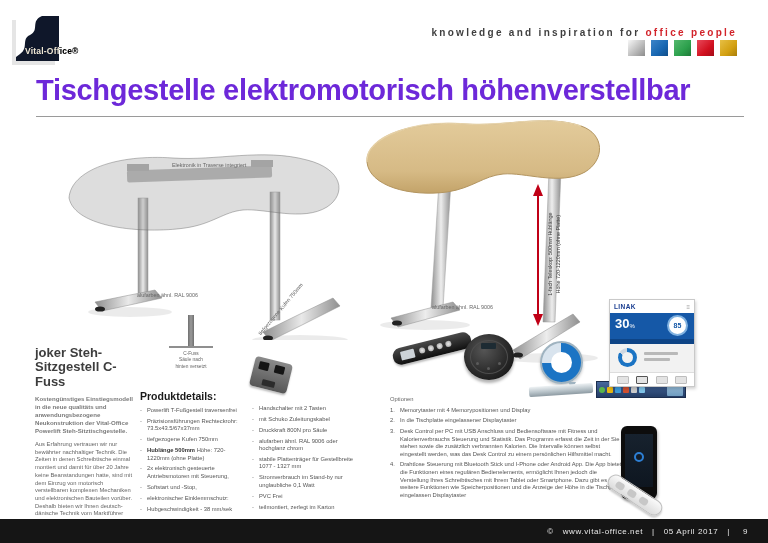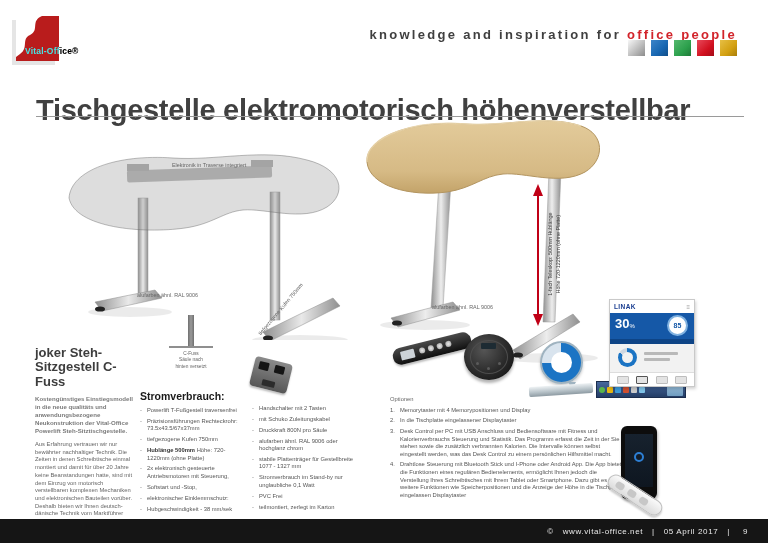--- a/index.html
+++ b/index.html
@@ -1,35 +1,35 @@
 <!DOCTYPE html>
 <html><head>
 <meta charset="utf-8">
 <style>
   * { margin:0; padding:0; box-sizing:border-box; }
   html,body { background:#fff; }
   body { font-family:"Liberation Sans", sans-serif; color:#444; }
   #page { position:relative; width:768px; height:543px; background:#fff; overflow:hidden; outline:1px solid #d9d9d9; }
 
   
-  .logo { position:absolute; left:16px; top:16px; width:43px; height:45px; background:#b91c1c; box-shadow:-4px 4px 0 rgba(0,0,0,.10); }
+  .logo { position:absolute; left:16px; top:16px; width:43px; height:45px; background:#0f172a; box-shadow:-4px 4px 0 rgba(0,0,0,.10); }
   .logo svg { position:absolute; left:0; top:0; }
   .logo-text { position:absolute; left:9px; bottom:5px; width:80px; color:#fff; mix-blend-mode:difference; font-size:8.5px; font-weight:700; letter-spacing:.2px; white-space:nowrap; }
-  .tagline { position:absolute; top:27px; right:31px; font-size:13px; font-weight:700; letter-spacing:2.3px; color:#3f3f3f; white-space:nowrap; }
+  .tagline { position:absolute; top:27px; right:31px; font-size:10px; font-weight:700; letter-spacing:2.3px; color:#3f3f3f; white-space:nowrap; }
   .tagline .red { color:#d2232a; }
   .squares { position:absolute; left:628px; top:40px; display:flex; gap:6px; }
   .sq { width:17px; height:16px; }
   .sq0 { background:linear-gradient(135deg,#f7f7f7 0%,#bdbdbd 55%,#8c8c8c 100%); }
   .sq1 { background:linear-gradient(135deg,#3c85c9,#1766b1 60%,#114e88); }
   .sq2 { background:linear-gradient(135deg,#55b86e,#2ca04c 60%,#1f7a38); }
   .sq3 { background:linear-gradient(135deg,#e8495a,#d2101f 60%,#a30c18); }
   .sq4 { background:linear-gradient(135deg,#e7bf44,#d3a011 60%,#a87e0c); }
 
   
-  .page-title { position:absolute; left:36px; top:74px; font-size:29px; color:#404040; letter-spacing:-.3px; white-space:nowrap;margin-top:20px; }
+  .page-title { position:absolute; left:36px; top:74px; font-size:29px; color:#6d28d9; letter-spacing:-.3px; white-space:nowrap; }
   .title-rule { position:absolute; left:36px; top:116px; width:708px; height:1px; background:#9a9a9a; }
 
   
   .fig { position:absolute; }
   .ann { position:absolute; font-size:5.4px; color:#666; line-height:1.2; white-space:nowrap; }
   .ann-rot-foot { left:262px; top:330px; transform:rotate(-50deg); transform-origin:left bottom; }
   .vlabel { position:absolute; left:478px; top:246px; width:152px; transform:rotate(-90deg); transform-origin:center; font-size:5.4px; color:#3c3c3c; text-align:center; line-height:1.5; }
   .vlabel span { display:block; white-space:nowrap; }
 
   
@@ -224,21 +224,21 @@
   <div class="cfuss">
     <div class="col"></div>
     <div class="base"></div>
     <div class="cap">
       <div>C-Fuss</div>
       <div>Säule nach</div>
       <div>hinten versetzt</div>
     </div>
   </div>
 
-  <div class="pd-head">Stromverbrauch:</div>
+  <div class="pd-head">Produktdetails:</div>
   <ul class="pd-list pd-left">
     <li><span>Powerlift T-Fußgestell traversenfrei</span></li>
     <li><span>Präzisionsführungen Rechteckrohr: 73.5x43.5/67x37mm</span></li>
     <li><span>tiefgezogene Kufen 750mm</span></li>
     <li><span class="b">Hublänge 500mm</span> <span>Höhe: 720-1220mm (ohne Platte)</span></li>
     <li><span>2x elektronisch gesteuerte Antriebsmotoren mit Steuerung,</span></li>
     <li><span>Softstart und -Stop,</span></li>
     <li><span>elektronischer Einklemmschutz:</span></li>
     <li><span>Hubgeschwindigkeit - 38 mm/sek</span></li>
   </ul>

